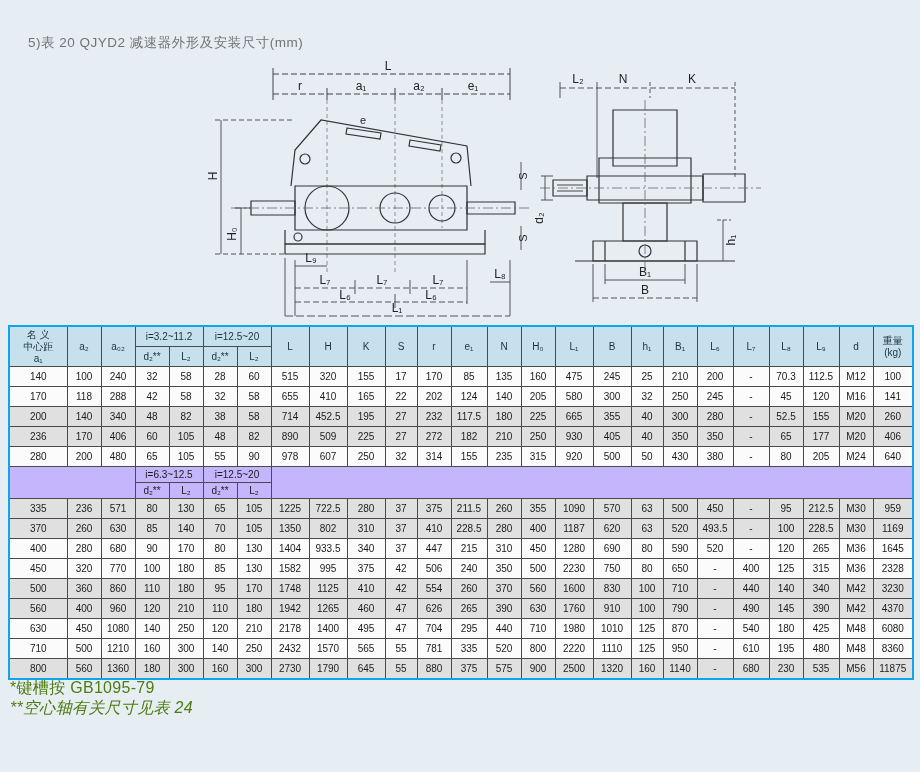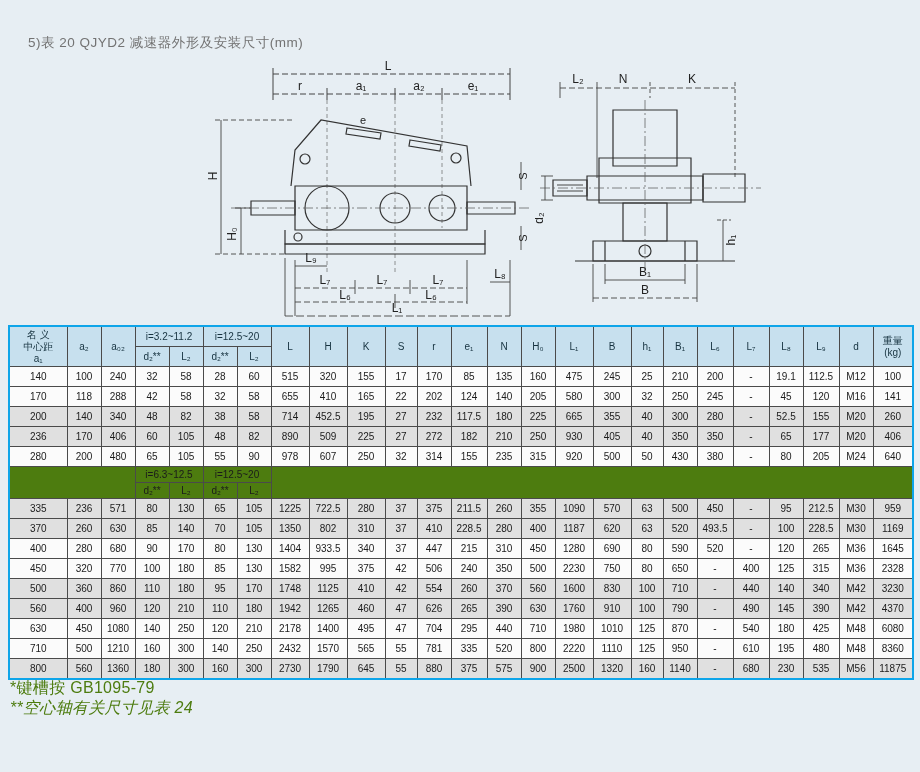--- a/index.html
+++ b/index.html
@@ -33,21 +33,21 @@
     text-align:center;vertical-align:middle;
     padding:1px 0;height:17px;line-height:1.15;
     overflow:hidden;white-space:nowrap;
     font-weight:normal;
   }
   table.dims thead th{
     background:#c7e0ee;color:#16323f;
   }
   table.dims tbody tr.shaded td{background:#e0e0e0;}
   table.dims tbody tr td{background:#fbfbfb;}
-  table.dims tbody.midband td{background:#4d7c0f;height:13px;font-size:10px;}
+  table.dims tbody.midband td{background:#c4b5fd;height:13px;font-size:10px;}
   .hdr-stack{display:block;line-height:1.2;}
   .footnote{
     position:absolute;left:10px;font-size:16px;color:#4d7c0f;letter-spacing:.3px;
   }
   #footnote-1{top:678px;}
   #footnote-2{top:698px;font-style:italic;}
 </style>
 </head>
 <body>
 
@@ -285,21 +285,21 @@
         <td>170</td>
         <td>85</td>
         <td>135</td>
         <td>160</td>
         <td>475</td>
         <td>245</td>
         <td>25</td>
         <td>210</td>
         <td>200</td>
         <td>-</td>
-        <td>19.1</td>
+        <td>70.3</td>
         <td>112.5</td>
         <td>M12</td>
         <td>100</td>
       </tr>
       <tr>
         <td>170</td>
         <td>118</td>
         <td>288</td>
         <td>42</td>
         <td>58</td>

